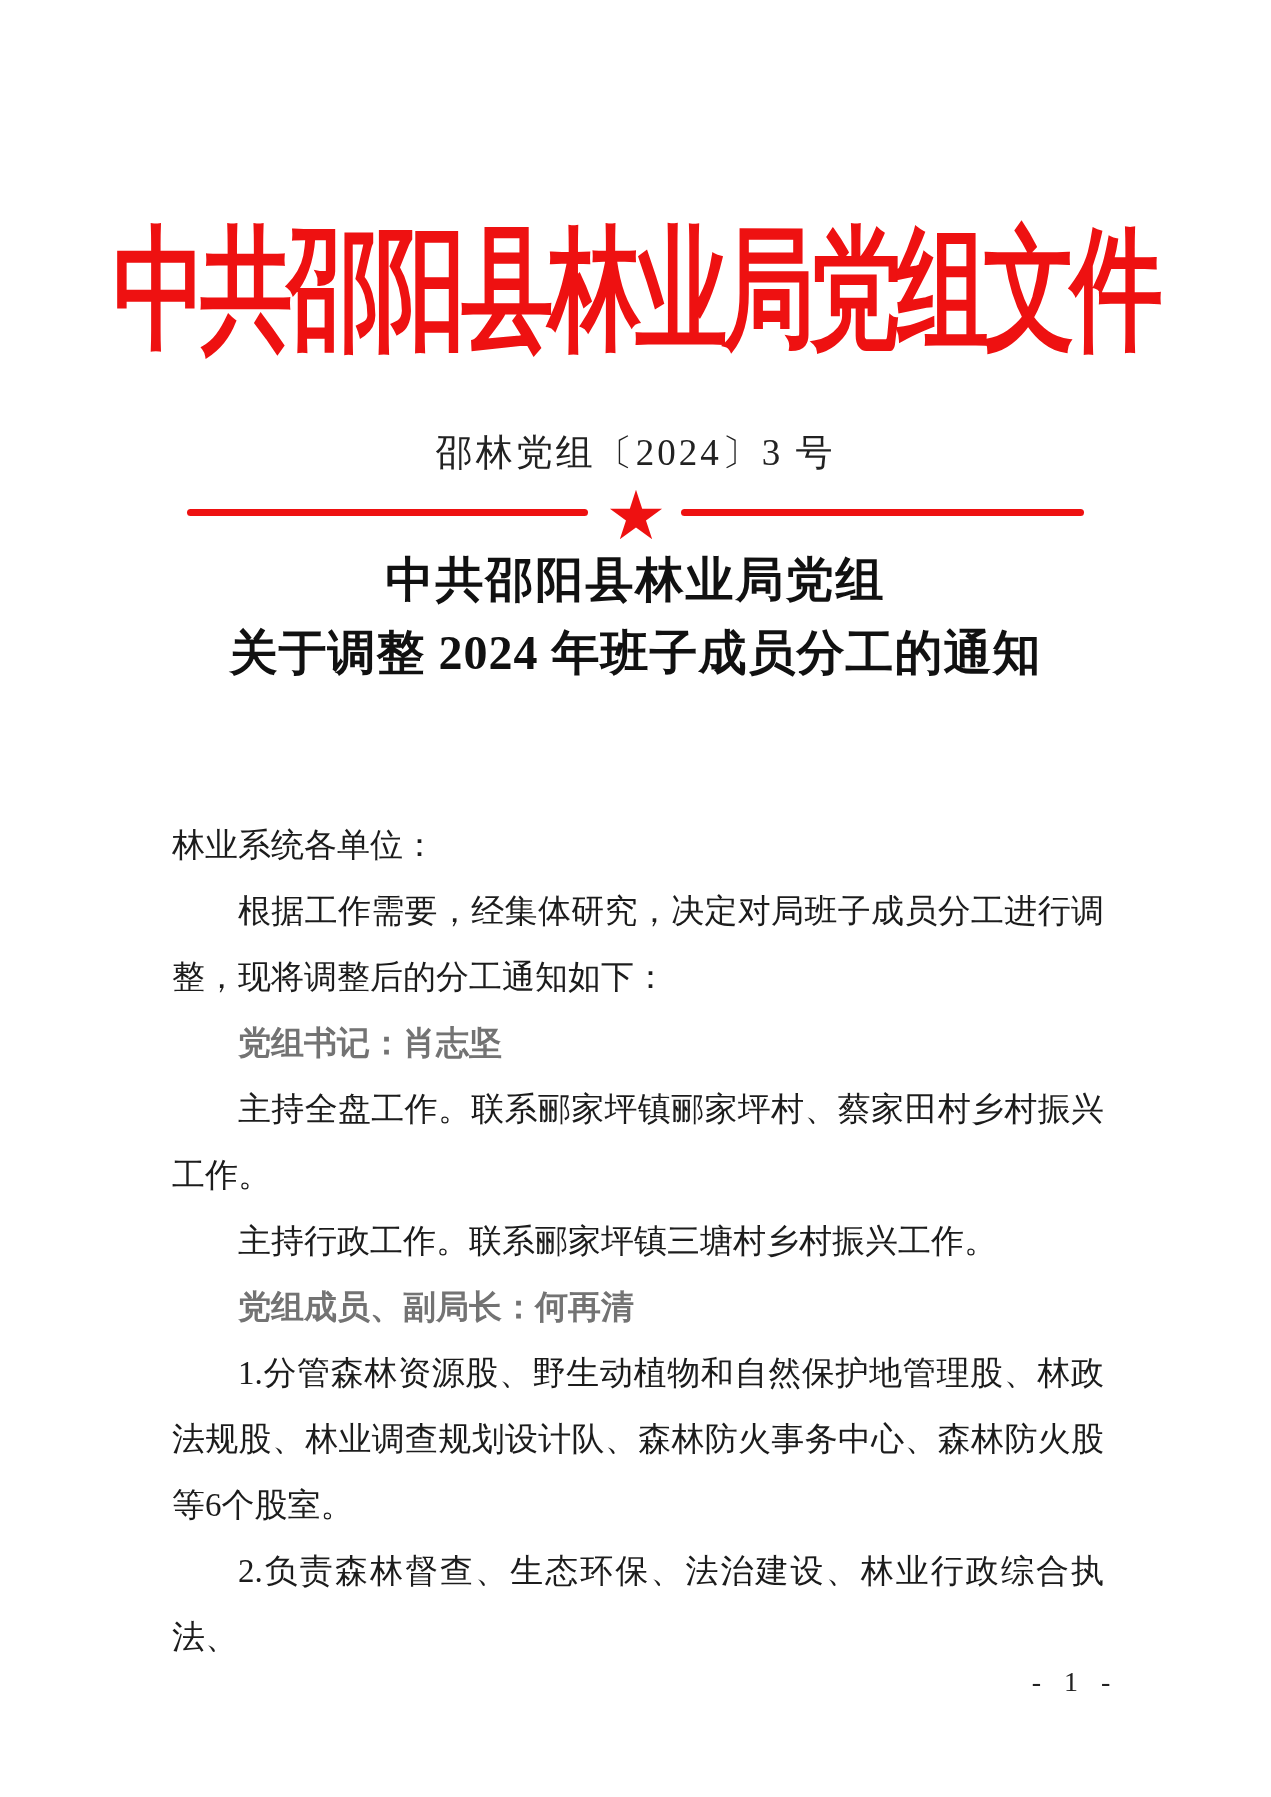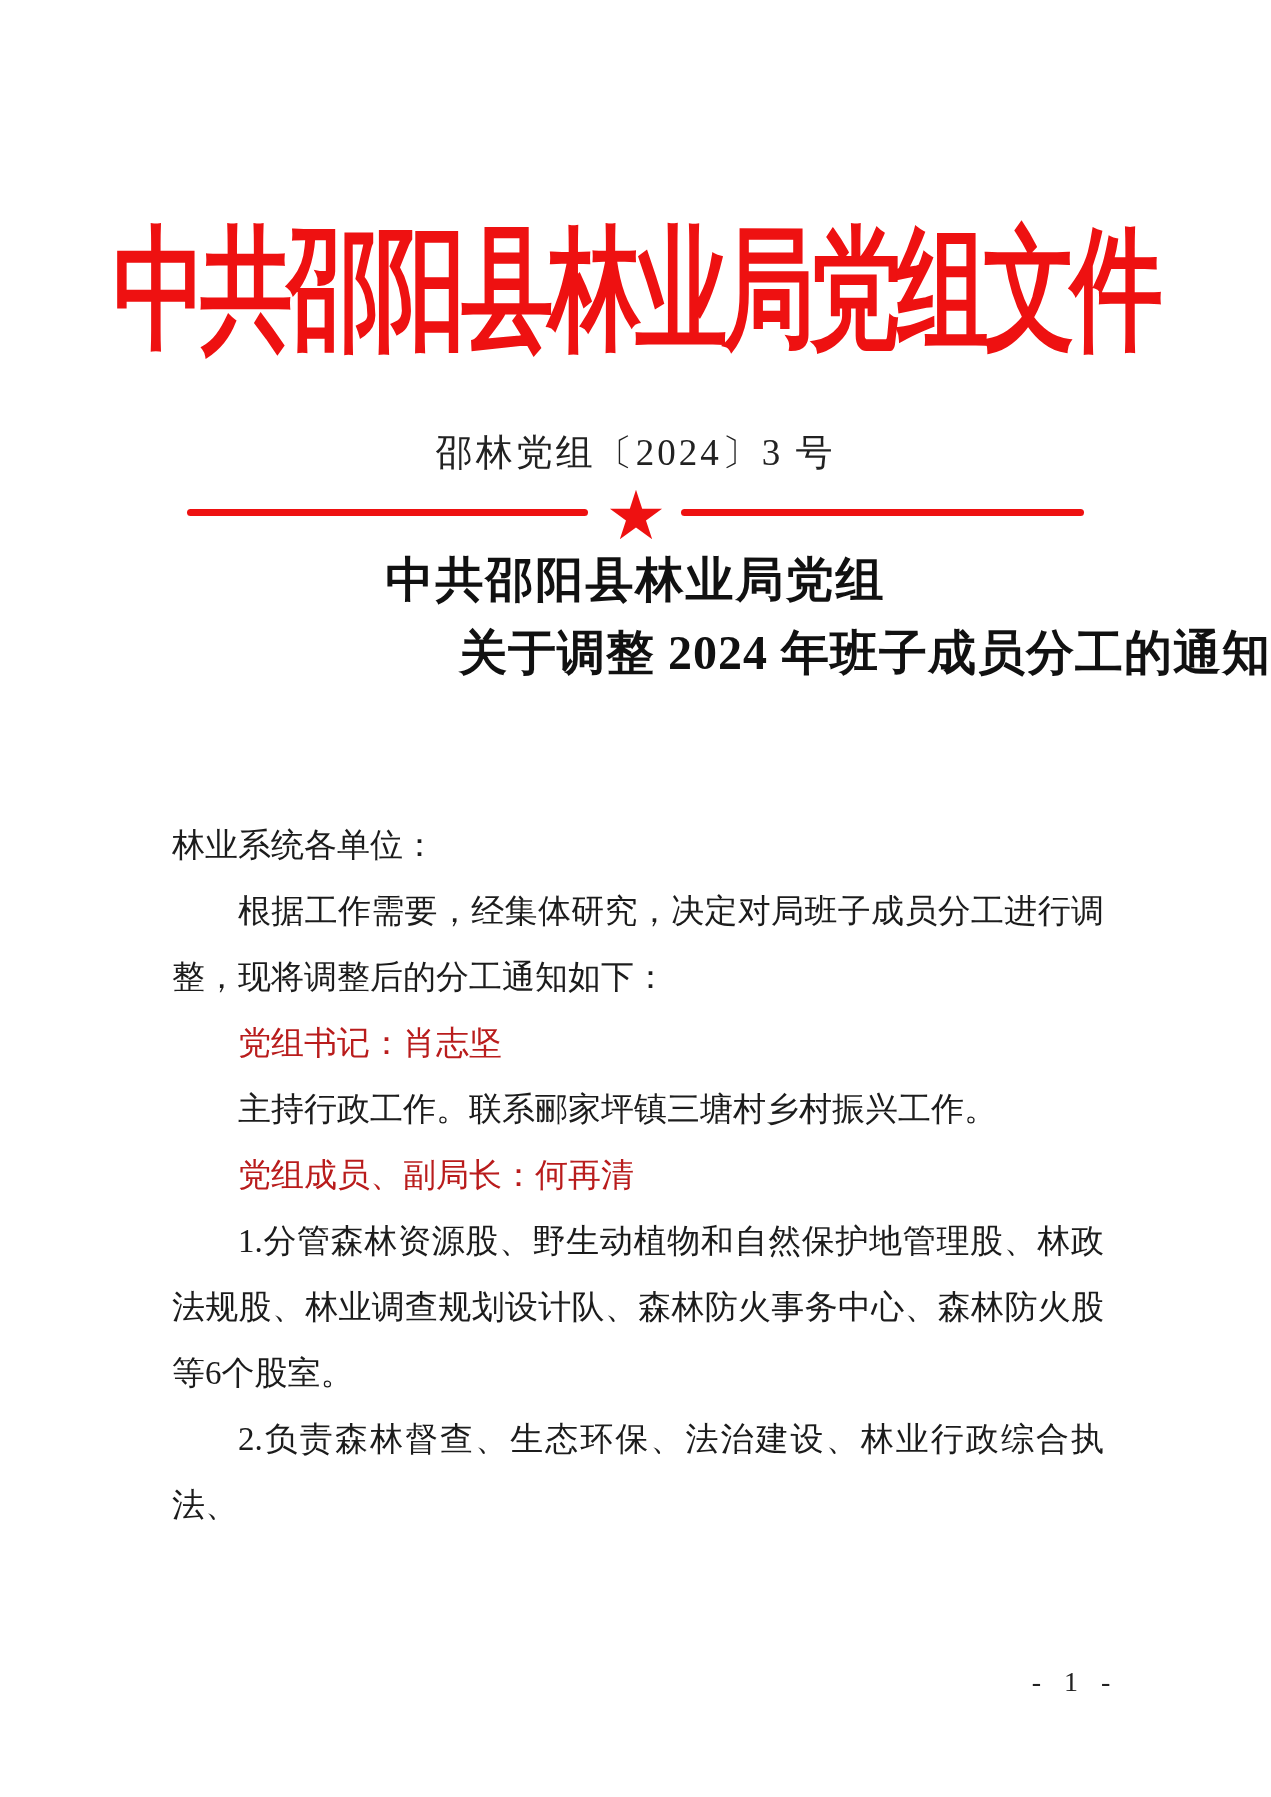--- a/index.html
+++ b/index.html
@@ -34,29 +34,29 @@
     position:absolute; left:636px; top:516px;
     transform:translate(-50%,-50%);
     color:var(--red,#ee1111); font-size:68px; line-height:1;
     font-family:"DejaVu Sans",sans-serif;
   }
   .title-line {
     position:absolute; left:0; width:100%; text-align:center;
     font-weight:bold; color:#111111; white-space:nowrap;
   }
   .title-line1 { top:548px; font-size:48px; letter-spacing:2px;font-family:Liberation Serif, serif; }
-  .title-line2 { top:621px; font-size:48px; letter-spacing:1px;text-align:right; }
+  .title-line2 { top:621px; font-size:48px; letter-spacing:1px; }
   .doc-body {
     position:absolute; left:172px; top:812px; width:932px;
     font-size:33px; line-height:66px; text-align:justify;
     color:var(--ink,#1c1c1c);
   }
   .doc-body p { margin:0; padding:0; }
   .doc-body p.indent  { text-indent:2em; }
-  .doc-body p.heading { text-indent:2em; font-weight:normal; color:#b91c1c; }
+  .doc-body p.heading { text-indent:2em; font-weight:bold; color:#737373; }
   .doc-body p.salutation { text-indent:0; }
   .page-number {
     position:absolute; left:1010px; top:1666px; width:130px;
     text-align:center; font-size:28px; letter-spacing:8px; color:#222222;
     white-space:nowrap;
   }
 </style>
 </head>
 <body>
 
@@ -71,20 +71,21 @@
   <div class="rule-right"></div>
 
   <div class="title-line title-line1">中共邵阳县林业局党组</div>
 
   <div class="title-line title-line2">关于调整 2024 年班子成员分工的通知</div>
 
   <div class="doc-body" id="doc-body">
       <p class="salutation">林业系统各单位：</p>
       <p class="indent">根据工作需要，经集体研究，决定对局班子成员分工进行调整，现将调整后的分工通知如下：</p>
       <p class="heading">党组书记：肖志坚</p>
+      <p class="indent">主持全盘工作。联系郦家坪镇郦家坪村、蔡家田村乡村振兴工作。</p>
       <p class="indent">主持行政工作。联系郦家坪镇三塘村乡村振兴工作。</p>
       <p class="heading">党组成员、副局长：何再清</p>
       <p class="indent">1.分管森林资源股、野生动植物和自然保护地管理股、林政法规股、林业调查规划设计队、森林防火事务中心、森林防火股等6个股室。</p>
       <p class="indent">2.负责森林督查、生态环保、法治建设、林业行政综合执法、</p>
     </div>
 
   <div class="page-number">- 1 -</div>
 
 </div>
 

